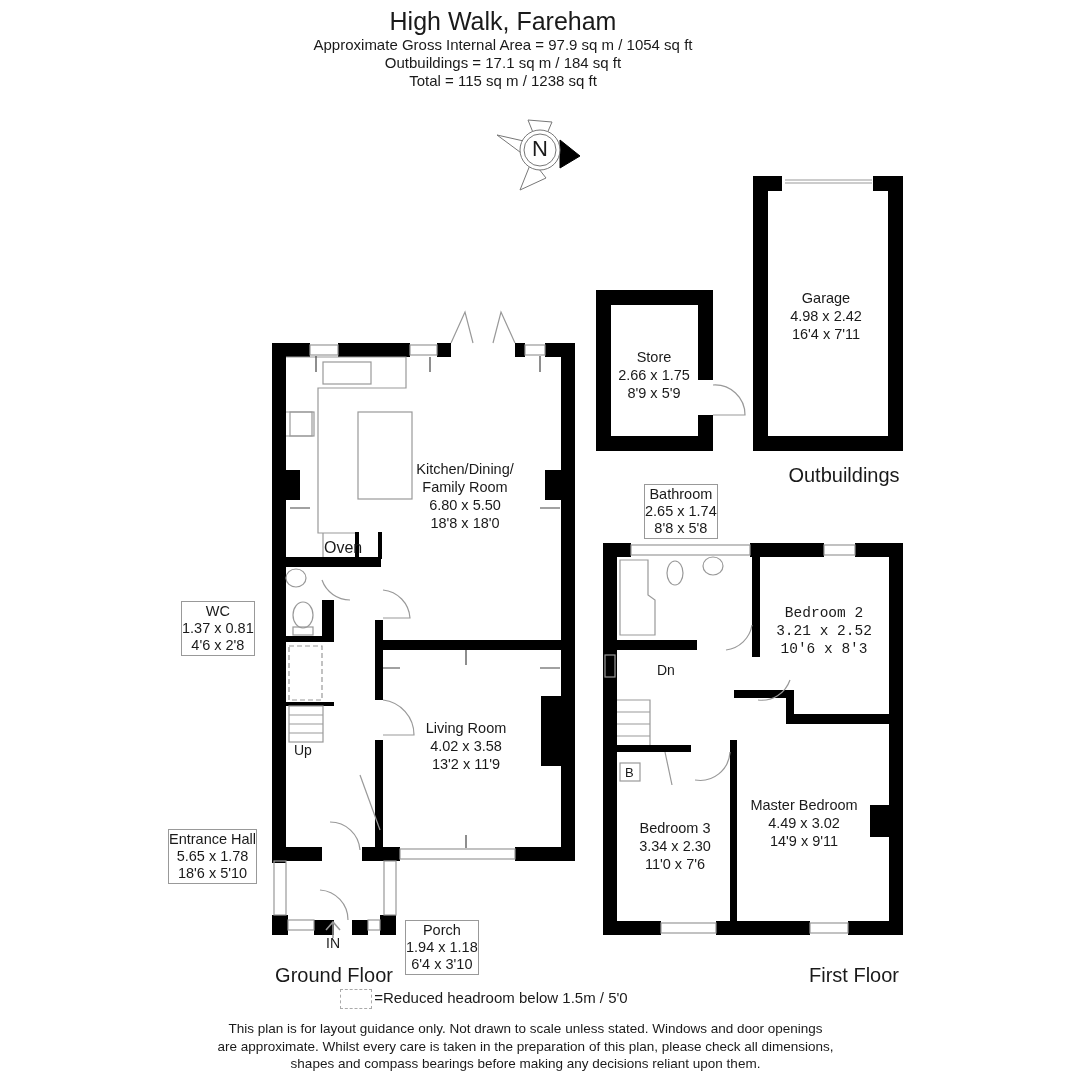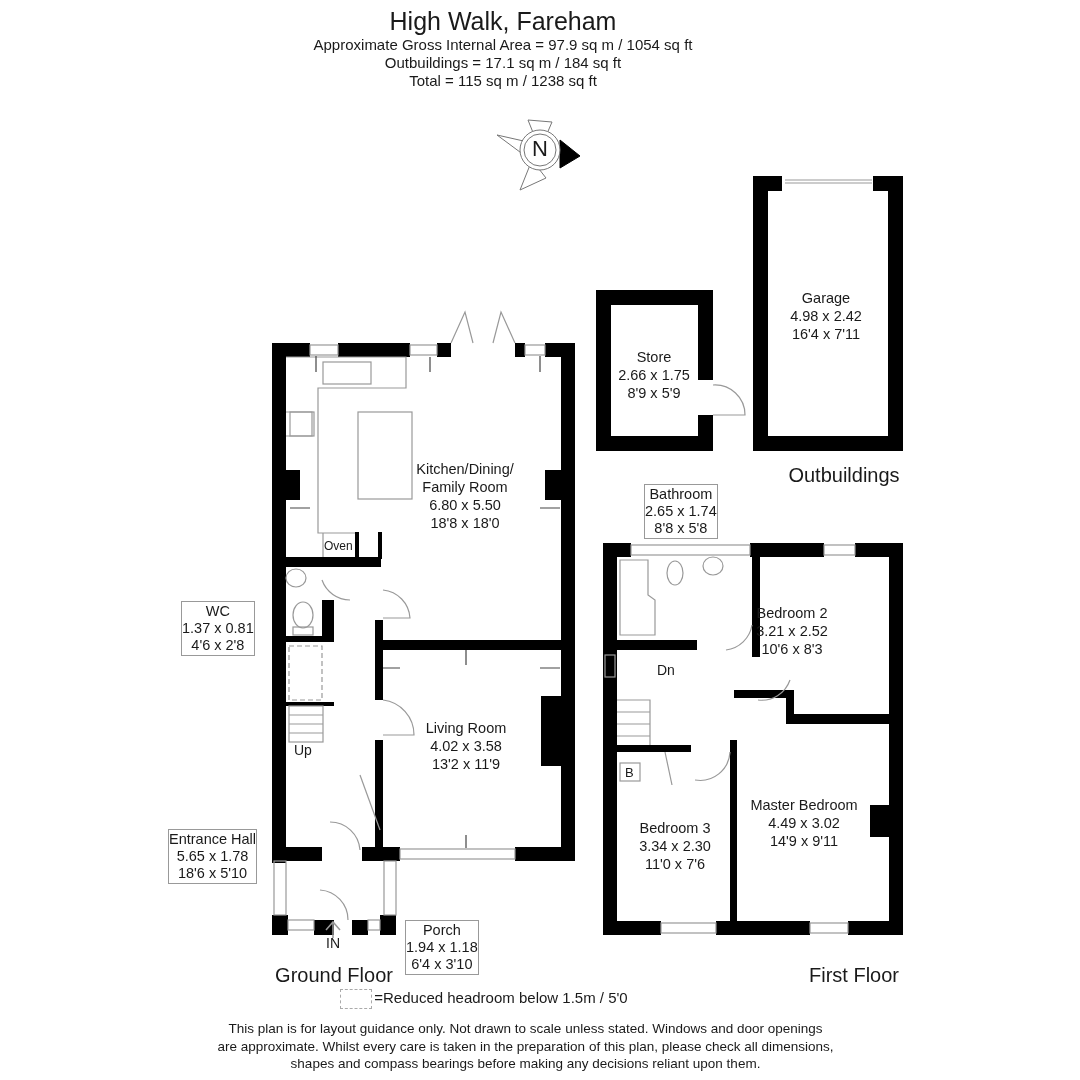--- a/index.html
+++ b/index.html
@@ -7,21 +7,21 @@
   .hdr{position:absolute;left:0;top:0;width:1006px;text-align:center;}
   .title{font-size:25px;margin-top:6px;line-height:30px;}
   .sub{font-size:15px;line-height:18px;}
   svg{position:absolute;left:0;top:0;}
   .lbl{position:absolute;text-align:center;font-size:14.5px;line-height:18px;transform:translateX(-50%);white-space:nowrap;}
   .box{position:absolute;border:1.5px solid #999;background:#fff;text-align:center;font-size:14.5px;line-height:17px;padding:1px 0;white-space:nowrap;}
   .floor{position:absolute;font-size:20px;transform:translateX(-50%);white-space:nowrap;}
   .legend{position:absolute;left:0;top:989px;width:968px;text-align:center;font-size:15px;}
   .legend .sq{display:inline-block;width:30px;height:18px;border:1.5px dashed #aaa;vertical-align:middle;margin-right:2px;}
   .disc{position:absolute;left:0;top:1020px;width:1051px;text-align:center;font-size:13.5px;line-height:17.5px;}
-  .small{position:absolute;font-size:12px;}
+  .small{position:absolute;font-size:16px;}
 </style>
 </head>
 <body>
 
 <div class="hdr">
   <div class="title">High Walk, Fareham</div>
   <div class="sub">Approximate Gross Internal Area = 97.9 sq m / 1054 sq ft</div>
   <div class="sub">Outbuildings = 17.1 sq m / 184 sq ft</div>
   <div class="sub">Total = 115 sq m / 1238 sq ft</div>
 </div>
@@ -216,21 +216,21 @@
 <div class="small" style="left:324px;top:539px;">Oven</div>
 <div class="small" style="left:294px;top:742px;font-size:14px;">Up</div>
 <div class="small" style="left:326px;top:935px;font-size:14px;text-align:right;">IN</div>
 <div class="floor" style="left:334px;top:964px;">Ground Floor</div>
 
 <div class="box" style="left:644px;top:484px;">
   <div>Bathroom</div>
   <div>2.65 x 1.74</div>
   <div>8'8 x 5'8</div>
 </div>
-<div class="lbl" style="left:792px;top:604px;">
+<div class="lbl" style="left:824px;top:604px;font-family:Liberation Mono, monospace;">
   <div>Bedroom 2</div>
   <div>3.21 x 2.52</div>
   <div>10'6 x 8'3</div>
 </div>
 <div class="lbl" style="left:675px;top:819px;">
   <div>Bedroom 3</div>
   <div>3.34 x 2.30</div>
   <div>11'0 x 7'6</div>
 </div>
 <div class="lbl" style="left:804px;top:796px;">

